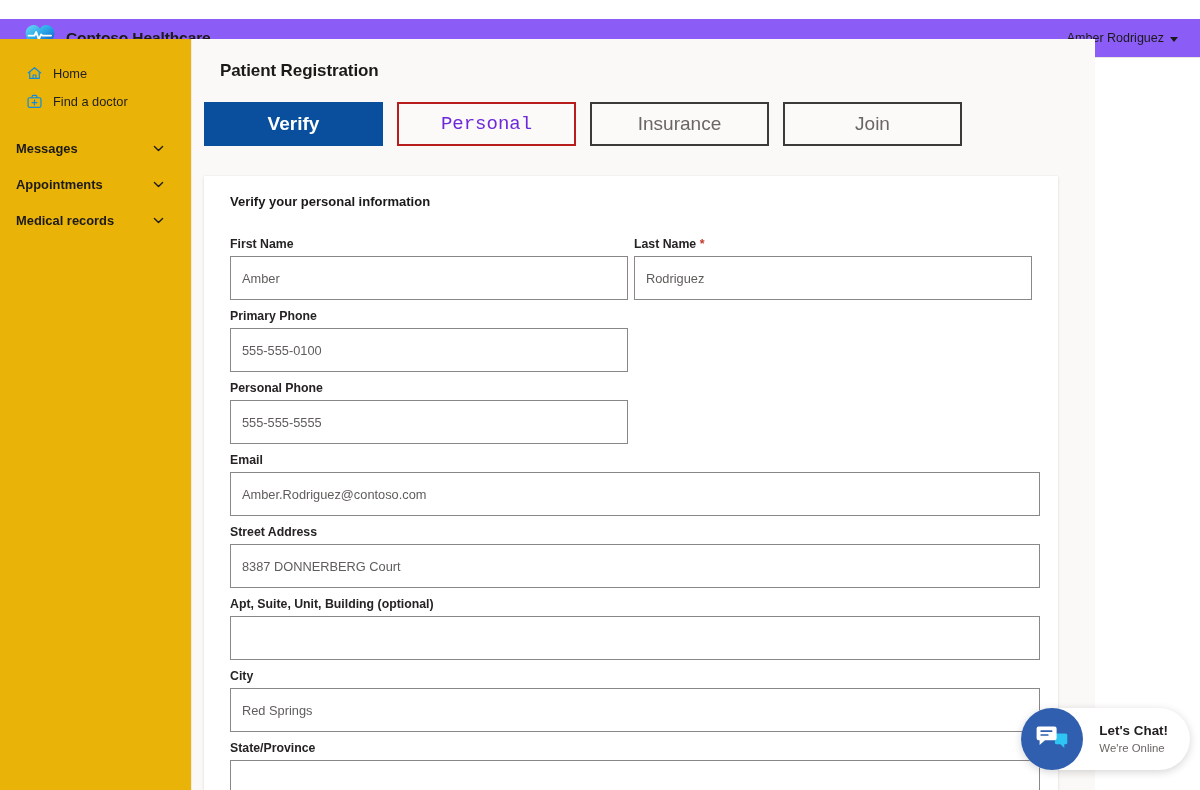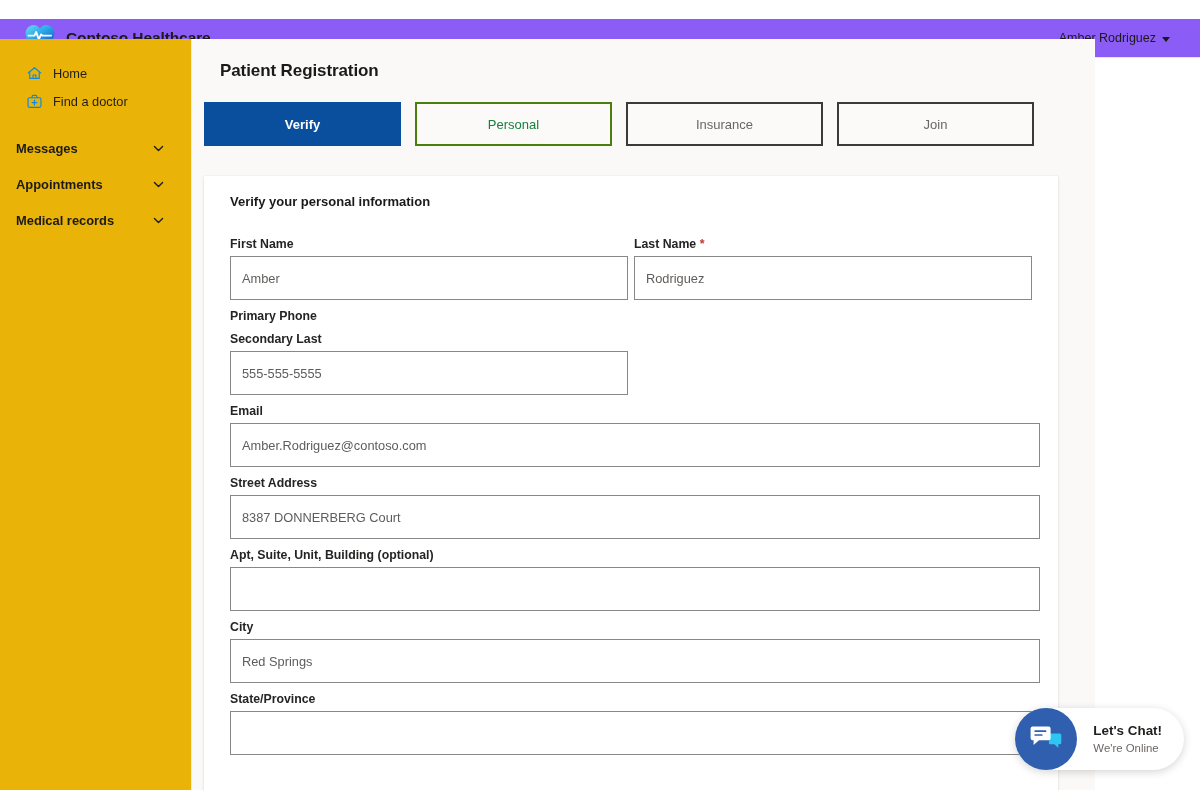--- a/index.html
+++ b/index.html
@@ -24,21 +24,21 @@
   .brand {
     display: flex; align-items: center; gap: 10px;
     margin-left: 24px;
   }
   .logo-heart { width: 32px; height: 30px; display: block; }
   .brand-name {
     font-size: 15.5px; font-weight: 700; letter-spacing: -0.1px;
     color: #1b1a19;
   }
   .user-menu {
-    position: absolute; right: 30px; top: 50%;
+    position: absolute; right: 22px; top: 50%;
     transform: translateY(-50%);
     display: flex; align-items: center; gap: 6px;
     font-size: 12.5px; color: #1b1a19; cursor: pointer;
   }
   .caret-down {
     width: 0; height: 0;
     border-left: 4.5px solid transparent;
     border-right: 4.5px solid transparent;
     border-top: 5px solid #1b1a19;
     display: inline-block; margin-top: 2px;
@@ -84,32 +84,33 @@
     font-size: 17px; font-weight: 600; color: #1b1a19;
     margin: 22px 0 0 28px; letter-spacing: -0.1px;
   }
 
   
   .tabs {
     display: flex; gap: 14px;
     margin: 21px 0 0 12px;
   }
   .tab {
-    width: 197px; height: 44px;
+    width: 179px; height: 44px;
     display: flex; align-items: center; justify-content: center;
-    font-size: 13px; cursor: pointer;
+    font-size: 19px; cursor: pointer;
     background: #faf9f8;
   }
   .tab.active {
     background: #0a4f9e; color: #ffffff;
     border: 1px solid #0a4f9e; font-weight: 600;
   }
   .tab.current {
-    background: #fbfaf9; color: #15803d;
-    border: 2px solid #4d7c0f;
+    background: #fbfaf9; color: #6d28d9;
+    border: 2px solid #b91c1c;
+    font-family: Liberation Mono, monospace;
   }
   .tab.plain {
     background: #fbfaf9; color: #6b6663;
     border: 2px solid #3b3a39;
   }
 
   
   .card {
     position: absolute; left: 12px; top: 137px;
     width: 854px; height: 700px;
@@ -143,21 +144,21 @@
   }
   .inp::placeholder { color: #5f5d5b; opacity: 1; }
   .w-half { width: 398px; }
   .w-full { width: 810px; }
   .row2 {
     display: flex; gap: 6px;
   }
 
   
   .chat {
-    position: absolute; right: 16px; bottom: 20px;
+    position: absolute; right: 10px; bottom: 20px;
     height: 62px;
     display: flex; align-items: center;
     background: #ffffff;
     border-radius: 34px;
     box-shadow: 0 2px 9px rgba(0,0,0,0.17);
     padding-right: 22px;
     cursor: pointer;
     z-index: 40;
   }
   .chat-bubble-circle {
@@ -286,24 +287,25 @@
           <label class="field-label">
             <span>Last Name</span>
             <span class="req">*</span>
           </label>
           <input class="inp w-half" type="text" readonly="" value="Rodriguez" style="">
         </div>
       </div>
 
       <div class="field">
         <label class="field-label">Primary Phone</label>
-      </div>
-
-      <div class="field">
-        <label class="field-label">Secondary Last</label>
+        <input class="inp w-half" type="text" readonly="" value="555-555-0100" style="">
+      </div>
+
+      <div class="field">
+        <label class="field-label">Personal Phone</label>
         <input class="inp w-half" type="text" readonly="" value="555-555-5555" style="">
       </div>
 
       <div class="field">
         <label class="field-label">Email</label>
         <input class="inp w-full" type="text" readonly="" value="Amber.Rodriguez@contoso.com" style="">
       </div>
 
       <div class="field">
         <label class="field-label">Street Address</label>

